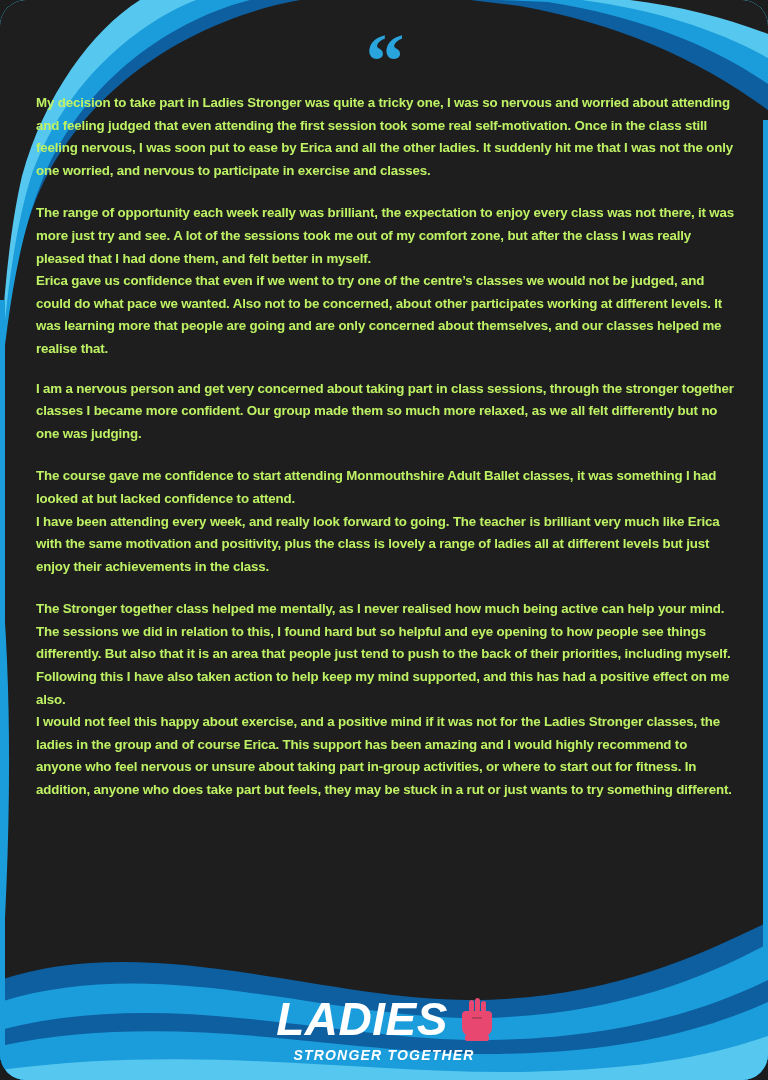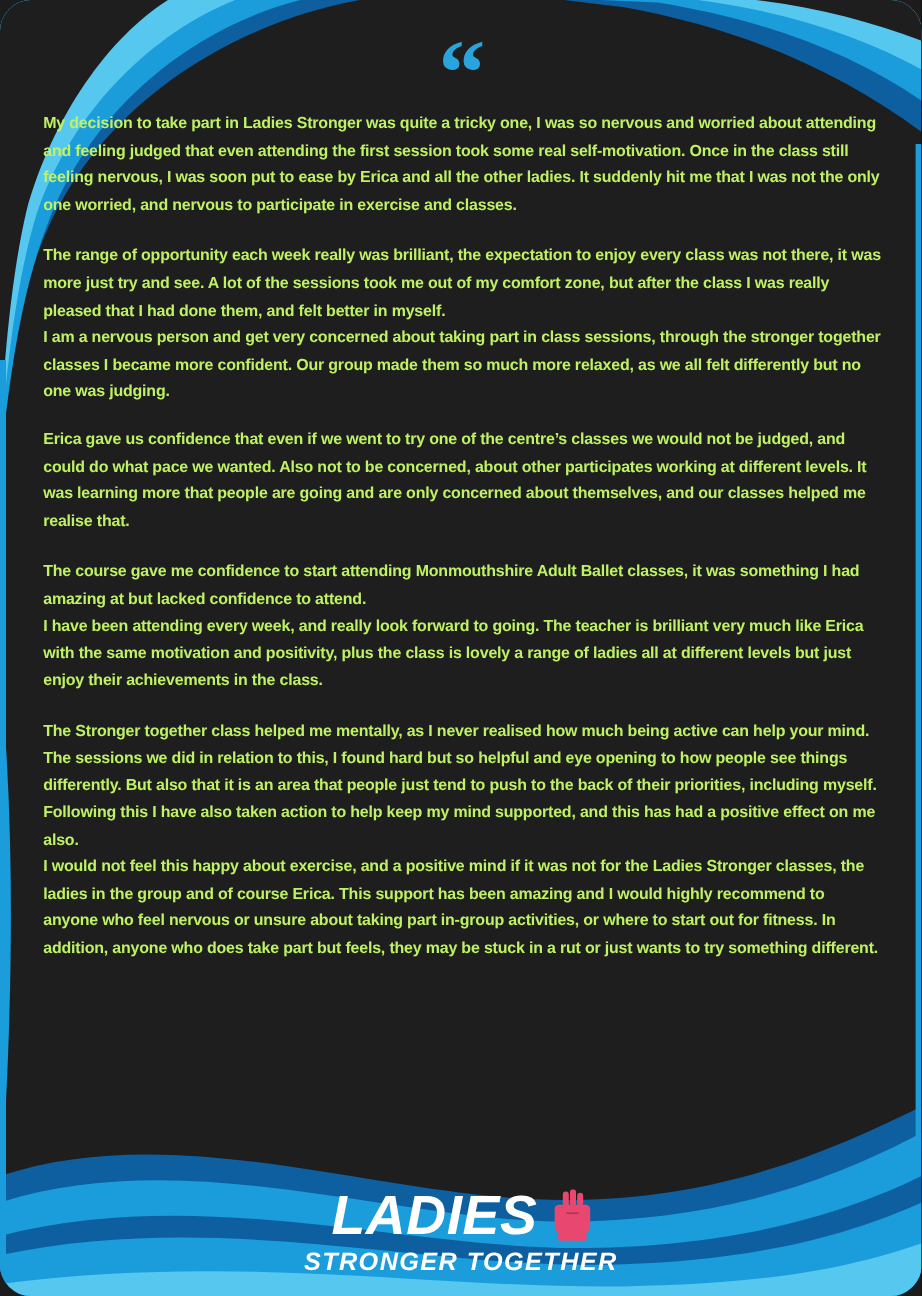--- a/index.html
+++ b/index.html
@@ -99,21 +99,21 @@
   .fist {
     position: relative;
     display: inline-block;
     width: 30px;
     height: 44px;
     margin-left: -2px;
   }
   .logo-sub {
     margin-top: 6px;
     color: #ffffff;
-    font-size: 21px;
+    font-size: 14px;
     font-weight: bold;
     font-style: italic;
     letter-spacing: 1.2px;
   }
 </style>
 </head>
 <body>
 
 <div class="page">
   <div class="card-bg"></div>
@@ -147,23 +147,23 @@
       <rect x="763" y="120" width="5" height="840" fill="#1b9ddb"></rect>
     </g>
   </svg>
 
   <div class="content">
     <div class="quote-mark">“</div>
 
     <div class="testimonial">
       <p>My decision to take part in Ladies Stronger was quite a tricky one, I was so nervous and worried about attending and feeling judged that even attending the first session took some real self-motivation. Once in the class still feeling nervous, I was soon put to ease by Erica and all the other ladies.  It suddenly hit me that I was not the only one worried, and nervous to participate in exercise and classes.</p>
       <p class="tight">The range of opportunity each week really was brilliant, the expectation to enjoy every class was not there, it was more just try and see.  A lot of the sessions took me out of my comfort zone, but after the class I was really pleased that I had done them, and felt better in myself.</p>
+      <p>Erica gave us confidence that even if we went to try one of the centre’s classes we would not be judged, and could do what pace we wanted.  Also not to be concerned, about other participates working at different levels.  It was learning more that people are going and are only concerned about themselves, and our classes helped me realise that.</p>
       <p>I am a nervous person and get very concerned about taking part in class sessions, through the stronger together classes I became more confident.  Our group made them so much more relaxed, as we all felt differently but no one was judging.</p>
-      <p>Erica gave us confidence that even if we went to try one of the centre’s classes we would not be judged, and could do what pace we wanted.  Also not to be concerned, about other participates working at different levels.  It was learning more that people are going and are only concerned about themselves, and our classes helped me realise that.</p>
-      <p class="tight">The course gave me confidence to start attending Monmouthshire Adult Ballet classes, it was something I had amazing at but lacked confidence to attend.</p>
+      <p class="tight">The course gave me confidence to start attending Monmouthshire Adult Ballet classes, it was something I had looked at but lacked confidence to attend.</p>
       <p>I have been attending every week, and really look forward to going.  The teacher is brilliant very much like Erica with the same motivation and positivity, plus the class is lovely a range of ladies all at different levels but just enjoy their achievements in the class.</p>
       <p class="tight">The Stronger together class helped me mentally, as I never realised how much being active can help your mind.  The sessions we did in relation to this, I found hard but so helpful and eye opening to how people see things differently.  But also that it is an area that people just tend to push to the back of their priorities, including myself.  Following this I have also taken action to help keep my mind supported, and this has had a positive effect on me also.</p>
       <p>I would not feel this happy about exercise, and a positive mind if it was not for the Ladies Stronger classes, the ladies in the group and of course Erica.  This support has been amazing and I would highly recommend to anyone who feel nervous or unsure about taking part in-group activities, or where to start out for fitness.  In addition, anyone who does take part but feels, they may be stuck in a rut or just wants to try something different.</p>
     </div>
 
     <div class="logo-wrap">
       <div class="logo-row">
         <span class="logo-main">LADIES</span>
         <span class="fist">
           <svg viewBox="0 0 30 44" width="30" height="44" aria-hidden="true">

